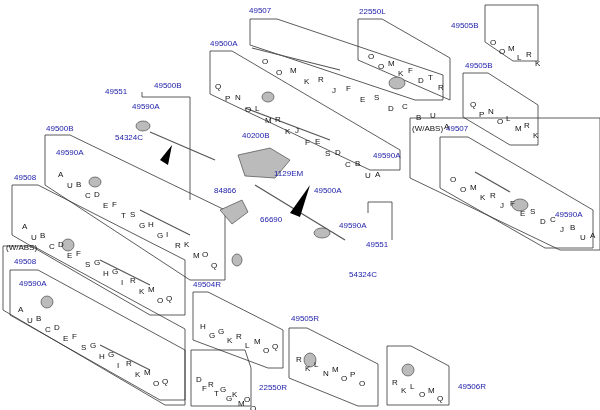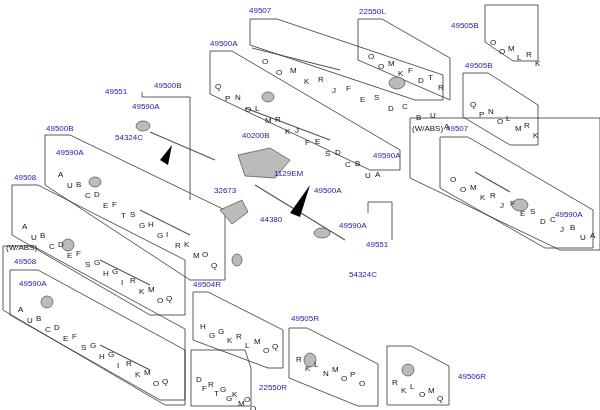--- a/index.html
+++ b/index.html
@@ -86,30 +86,30 @@
   <span class="lbl pn" style="left:465px;top:61px">49505B</span>
   <span class="lbl lt" style="left:412px;top:124px">(W/ABS)</span>
   <span class="lbl pn" style="left:446px;top:124px">49507</span>
   <span class="lbl pn" style="left:46px;top:124px">49500B</span>
   <span class="lbl pn" style="left:14px;top:173px">49508</span>
   <span class="lbl lt" style="left:6px;top:243px">(W/ABS)</span>
   <span class="lbl pn" style="left:14px;top:257px">49508</span>
   <span class="lbl pn" style="left:193px;top:280px">49504R</span>
   <span class="lbl pn" style="left:259px;top:383px">22550R</span>
   <span class="lbl pn" style="left:291px;top:314px">49505R</span>
-  <span class="lbl pn" style="left:458px;top:372px">49506R</span>
+  <span class="lbl pn" style="left:458px;top:382px">49506R</span>
 
   <span class="lbl pn" style="left:105px;top:87px">49551</span>
   <span class="lbl pn" style="left:154px;top:81px">49500B</span>
   <span class="lbl pn" style="left:132px;top:102px">49590A</span>
   <span class="lbl pn" style="left:115px;top:133px">54324C</span>
   <span class="lbl pn" style="left:242px;top:131px">40200B</span>
   <span class="lbl pn" style="left:274px;top:169px">1129EM</span>
-  <span class="lbl pn" style="left:214px;top:186px">32673</span>
-  <span class="lbl pn" style="left:260px;top:215px">44380</span>
+  <span class="lbl pn" style="left:214px;top:186px">84866</span>
+  <span class="lbl pn" style="left:260px;top:215px">66690</span>
   <span class="lbl pn" style="left:314px;top:186px">49500A</span>
   <span class="lbl pn" style="left:339px;top:221px">49590A</span>
   <span class="lbl pn" style="left:366px;top:240px">49551</span>
   <span class="lbl pn" style="left:349px;top:270px">54324C</span>
   <span class="lbl pn" style="left:373px;top:151px">49590A</span>
   <span class="lbl pn" style="left:56px;top:148px">49590A</span>
   <span class="lbl pn" style="left:19px;top:279px">49590A</span>
   <span class="lbl pn" style="left:555px;top:210px">49590A</span>
 
   <div id="letters">

